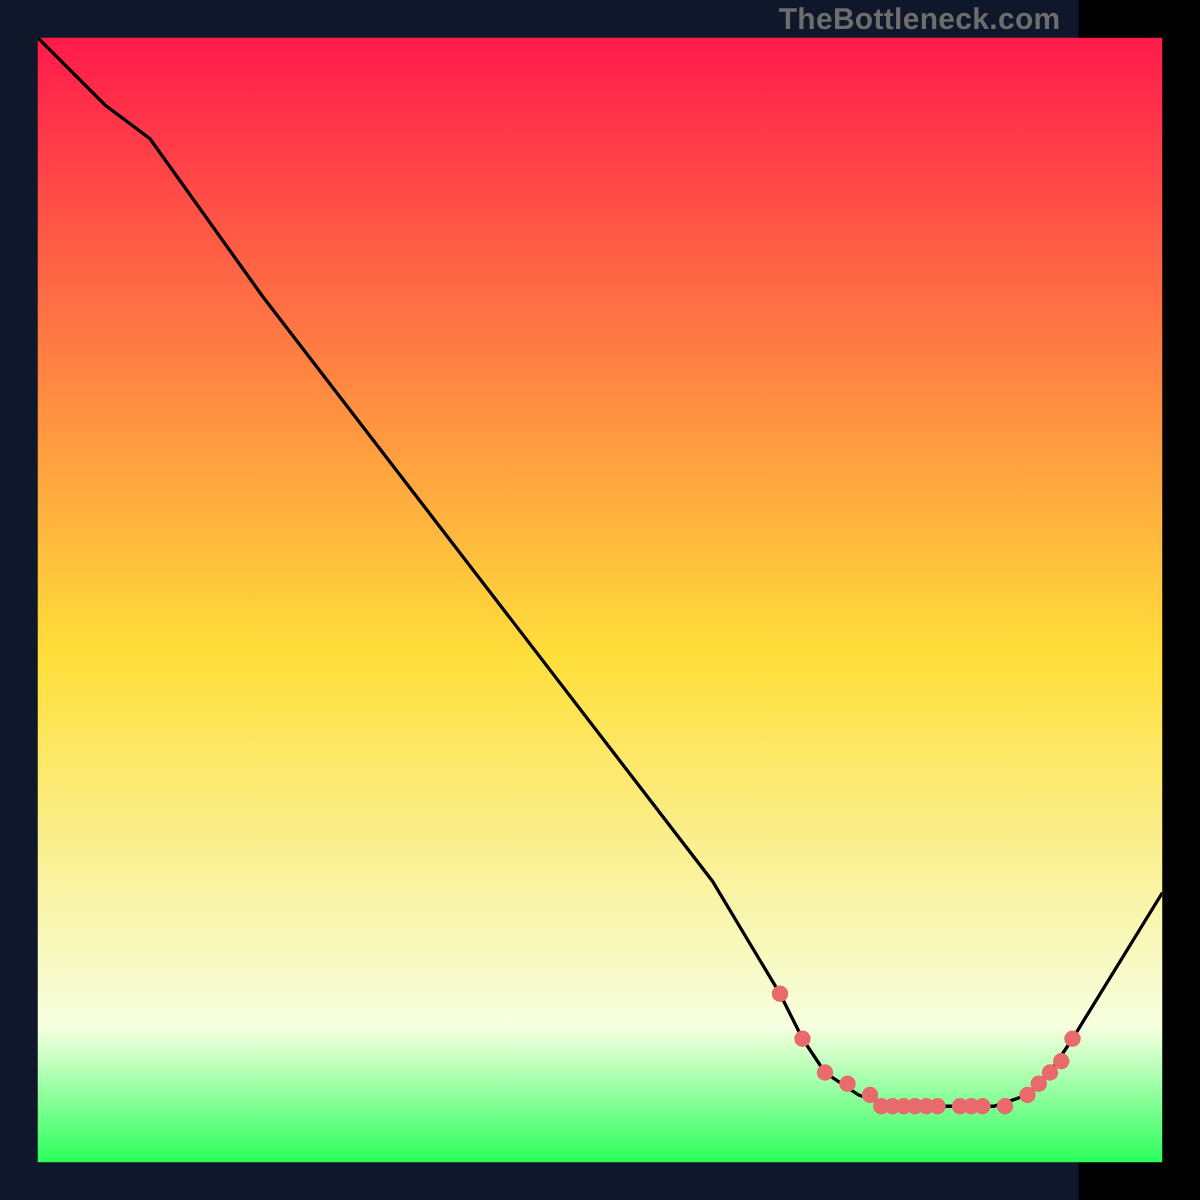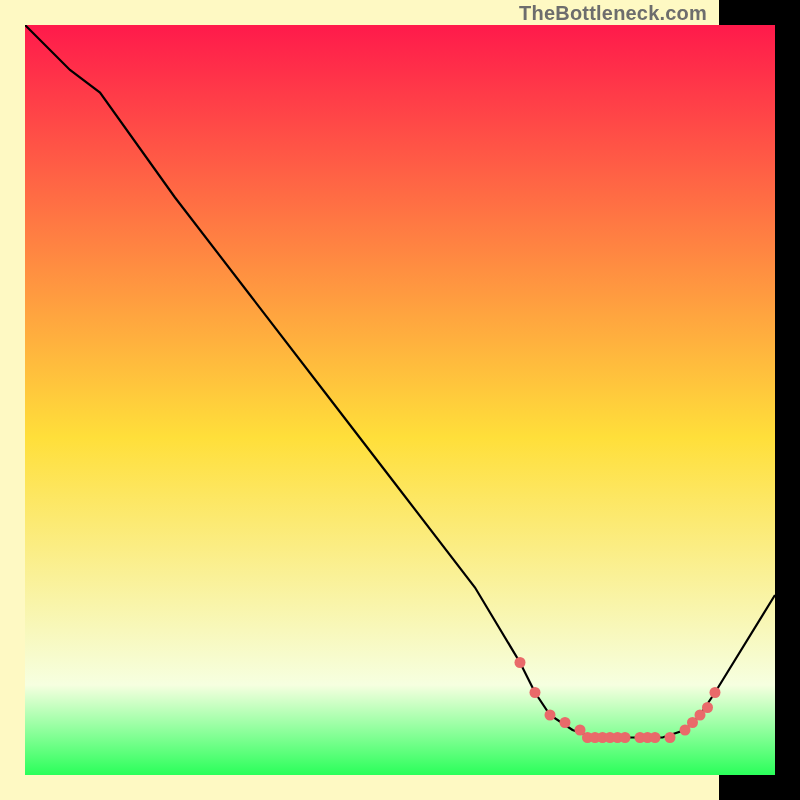--- a/index.html
+++ b/index.html
@@ -1,21 +1,21 @@
 <!DOCTYPE html>
 <html><head>
 <meta charset="utf-8">
 <style>
   * { margin: 0; padding: 0; box-sizing: border-box; }
   html, body { width: 800px; height: 800px; overflow: hidden; background: #000; }
   .frame {
     position: relative;
     width: 719px;
     height: 800px;
-    background: #fef9c3;
+    background: #0f172a;
   }
   .watermark {
     position: absolute;
     top: 2px;
     right: 12px;
     font-family: Arial, Helvetica, sans-serif;
     font-size: 20px;
     font-weight: 600;
     color: #6d6d6d;
     letter-spacing: 0.2px;

